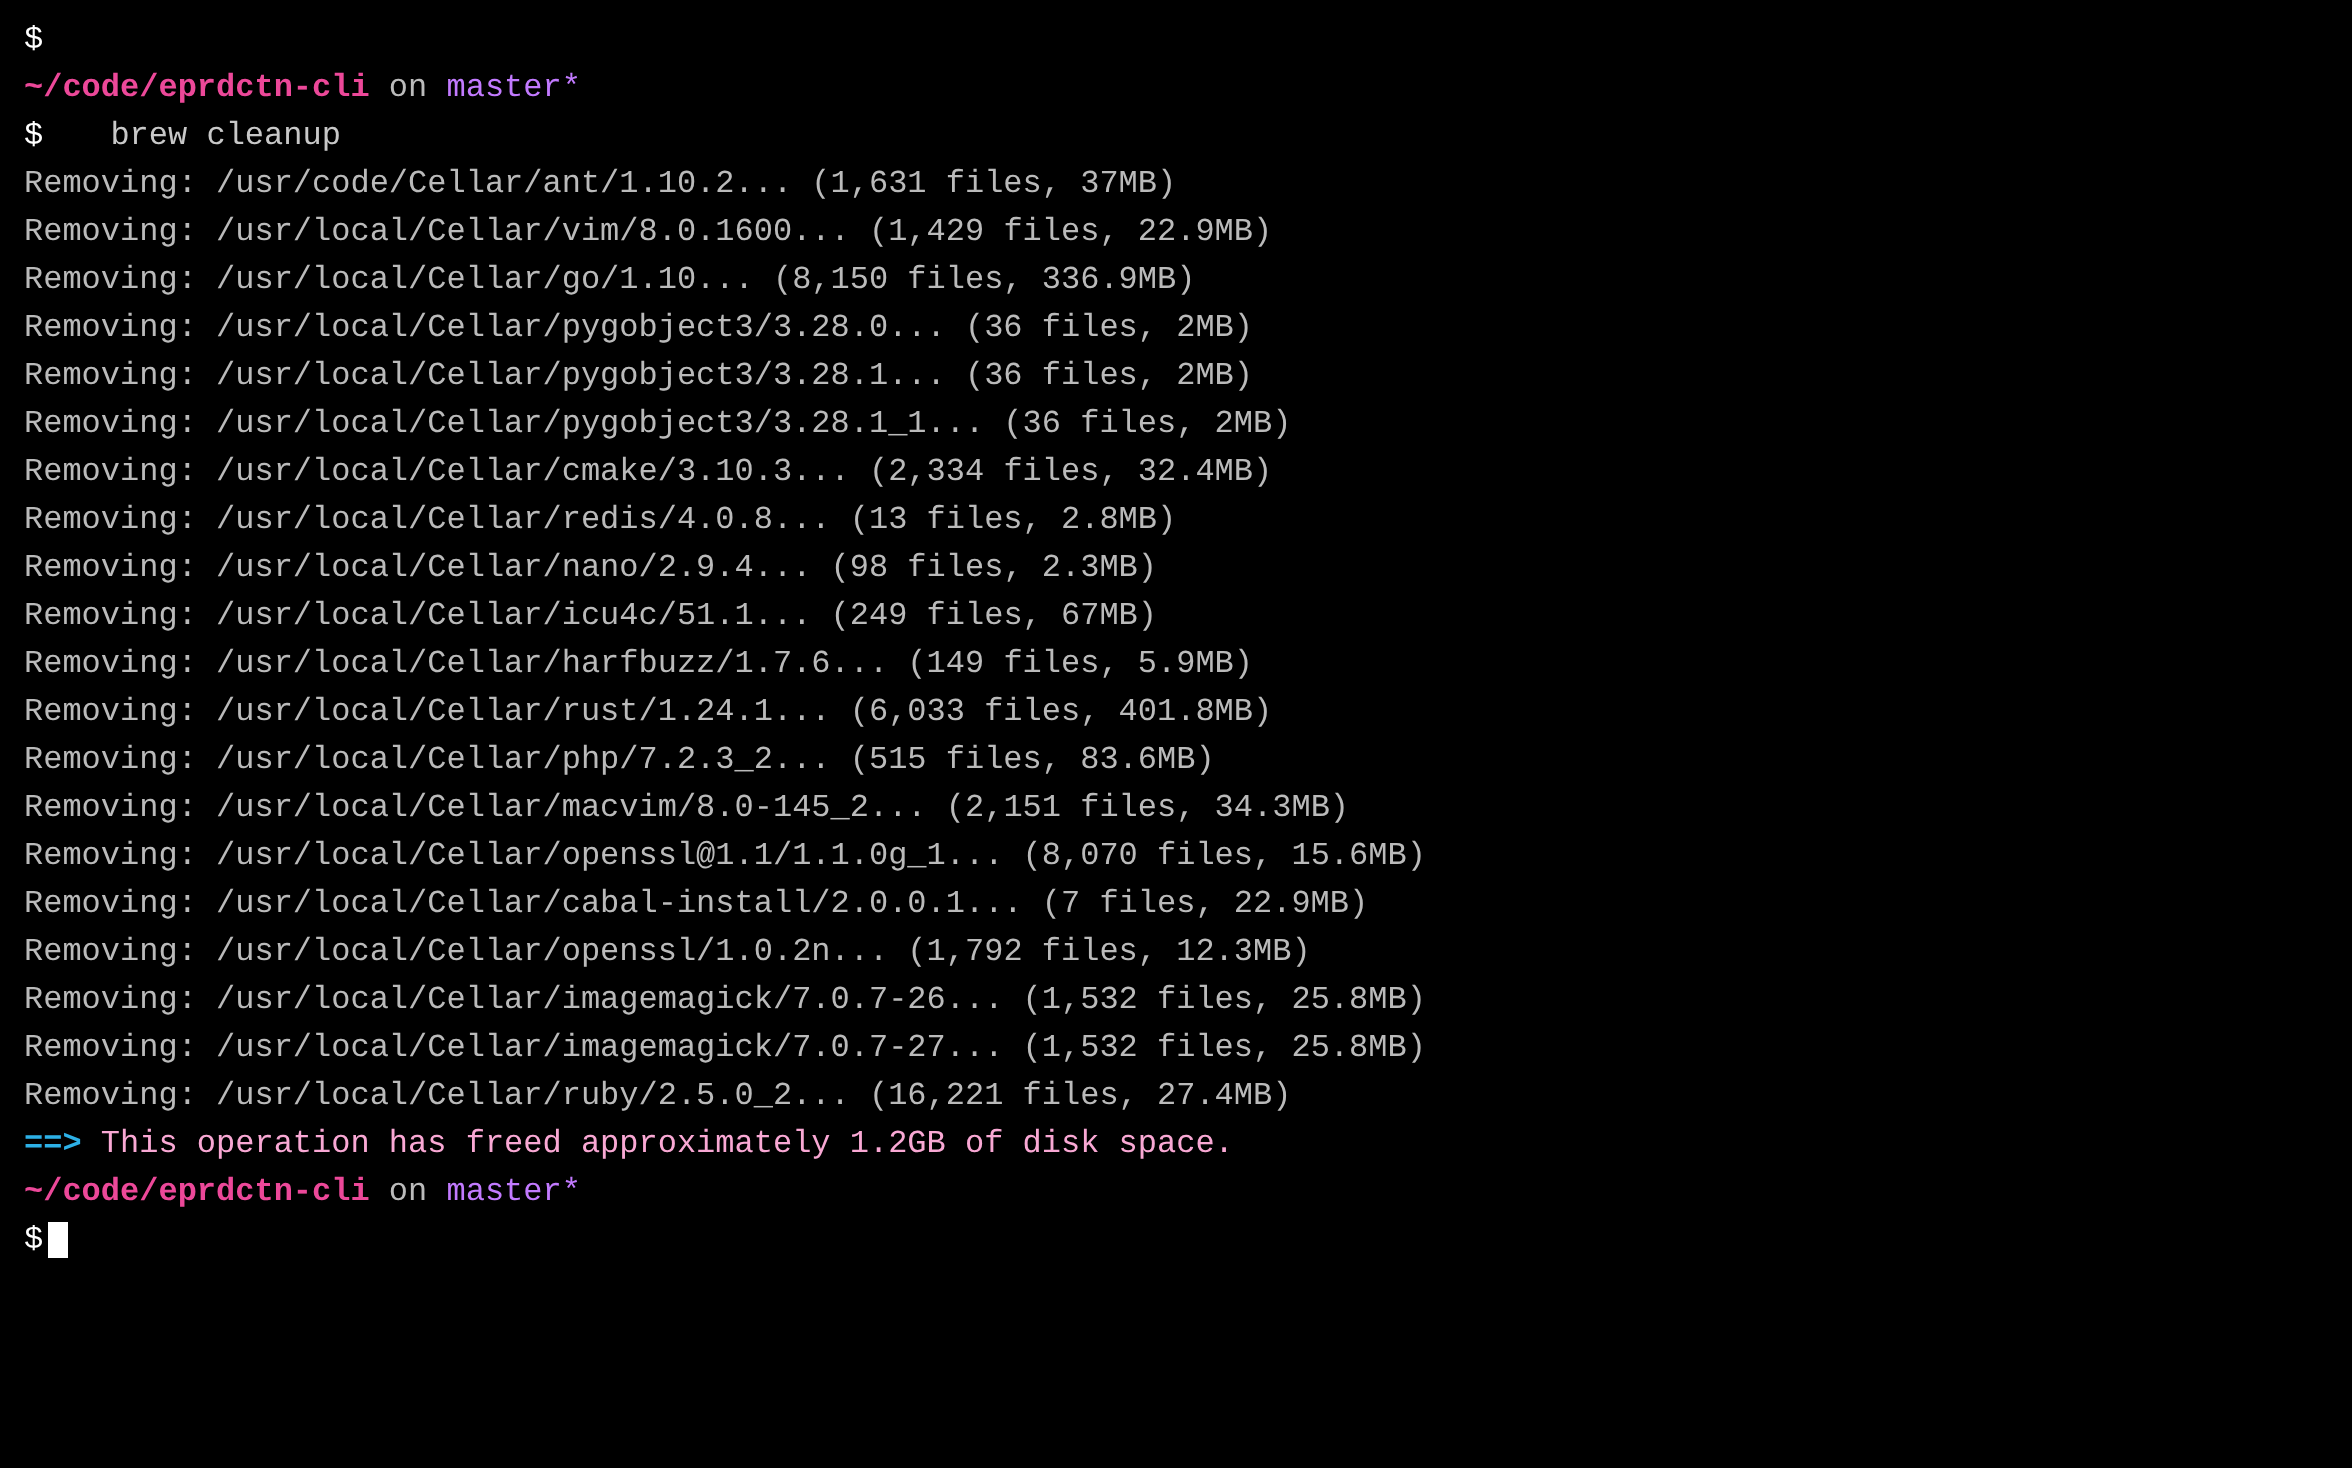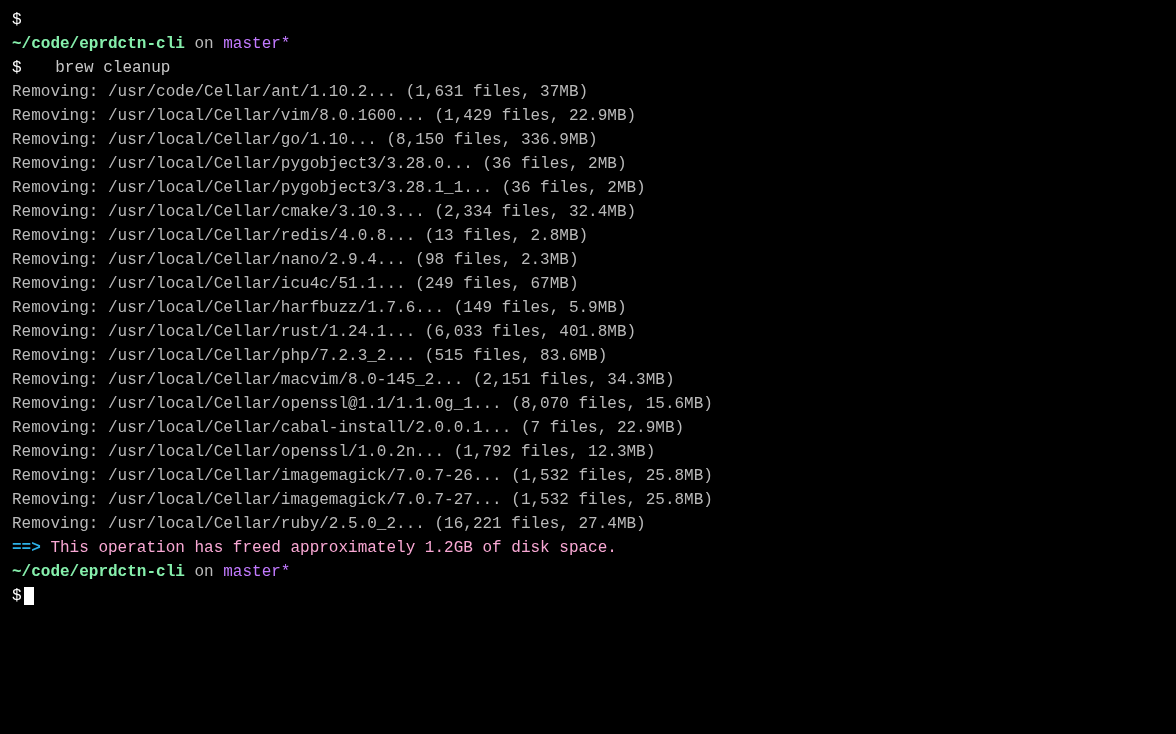--- a/index.html
+++ b/index.html
@@ -18,21 +18,21 @@
       height: 734px;
       overflow: hidden;
     }
     .line {
       white-space: pre;
     }
     .prompt-dollar {
       color: #fff;
     }
     .cwd {
-      color: #86efac;
+      color: #ec4899;
       font-weight: bold;
     }
     .on {
       color: #bbb;
     }
     .branch {
       color: #c27aff;
       font-weight: normal;
     }
     .command {
@@ -63,20 +63,21 @@
 <body>
 
 <div id="terminal">
     <div class="line"><span class="prompt-dollar">$</span></div>
     <div class="line"><span class="cwd">~/code/eprdctn-cli</span><span class="on"> on </span><span class="branch">master</span><span class="branch">*</span></div>
     <div class="line"><span class="prompt-dollar">$ </span><span class="command">brew cleanup</span></div>
     <div class="line"><span class="output">Removing: </span><span class="output">/usr/code/Cellar/ant/1.10.2...</span><span class="output"> (1,631 files, 37MB)</span></div>
     <div class="line"><span class="output">Removing: </span><span class="output">/usr/local/Cellar/vim/8.0.1600...</span><span class="output"> (1,429 files, 22.9MB)</span></div>
     <div class="line"><span class="output">Removing: </span><span class="output">/usr/local/Cellar/go/1.10...</span><span class="output"> (8,150 files, 336.9MB)</span></div>
     <div class="line"><span class="output">Removing: </span><span class="output">/usr/local/Cellar/pygobject3/3.28.0...</span><span class="output"> (36 files, 2MB)</span></div>
+    <div class="line"><span class="output">Removing: </span><span class="output">/usr/local/Cellar/pygobject3/3.28.1...</span><span class="output"> (36 files, 2MB)</span></div>
     <div class="line"><span class="output">Removing: </span><span class="output">/usr/local/Cellar/pygobject3/3.28.1_1...</span><span class="output"> (36 files, 2MB)</span></div>
     <div class="line"><span class="output">Removing: </span><span class="output">/usr/local/Cellar/cmake/3.10.3...</span><span class="output"> (2,334 files, 32.4MB)</span></div>
     <div class="line"><span class="output">Removing: </span><span class="output">/usr/local/Cellar/redis/4.0.8...</span><span class="output"> (13 files, 2.8MB)</span></div>
     <div class="line"><span class="output">Removing: </span><span class="output">/usr/local/Cellar/nano/2.9.4...</span><span class="output"> (98 files, 2.3MB)</span></div>
     <div class="line"><span class="output">Removing: </span><span class="output">/usr/local/Cellar/icu4c/51.1...</span><span class="output"> (249 files, 67MB)</span></div>
     <div class="line"><span class="output">Removing: </span><span class="output">/usr/local/Cellar/harfbuzz/1.7.6...</span><span class="output"> (149 files, 5.9MB)</span></div>
     <div class="line"><span class="output">Removing: </span><span class="output">/usr/local/Cellar/rust/1.24.1...</span><span class="output"> (6,033 files, 401.8MB)</span></div>
     <div class="line"><span class="output">Removing: </span><span class="output">/usr/local/Cellar/php/7.2.3_2...</span><span class="output"> (515 files, 83.6MB)</span></div>
     <div class="line"><span class="output">Removing: </span><span class="output">/usr/local/Cellar/macvim/8.0-145_2...</span><span class="output"> (2,151 files, 34.3MB)</span></div>
     <div class="line"><span class="output">Removing: </span><span class="output">/usr/local/Cellar/openssl@1.1/1.1.0g_1...</span><span class="output"> (8,070 files, 15.6MB)</span></div>

